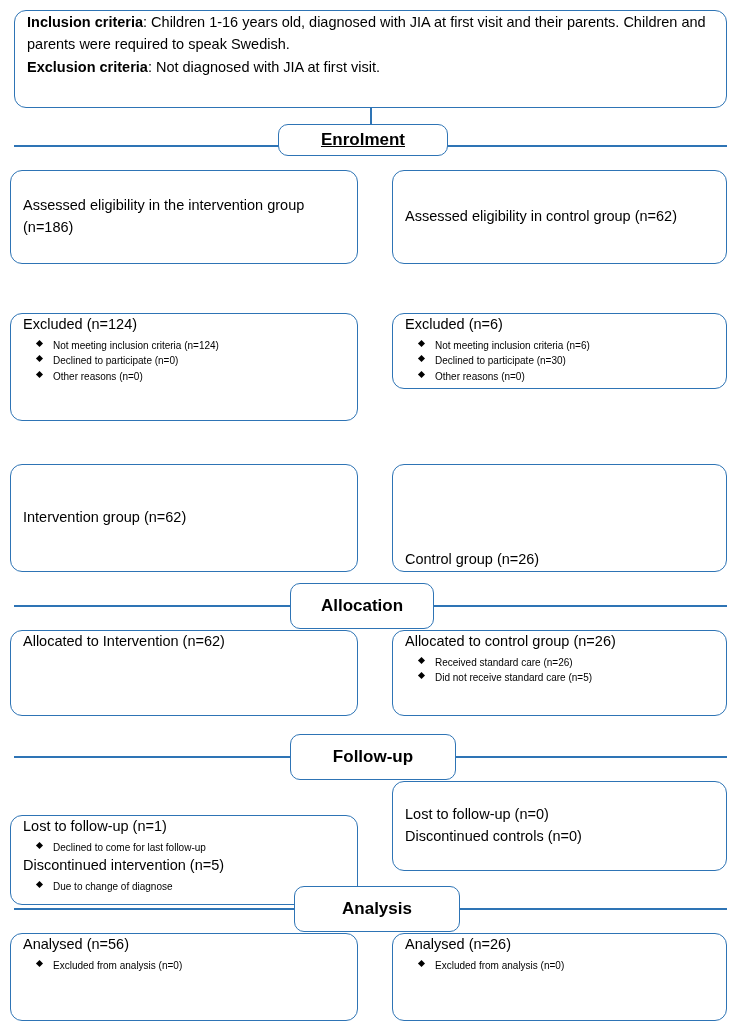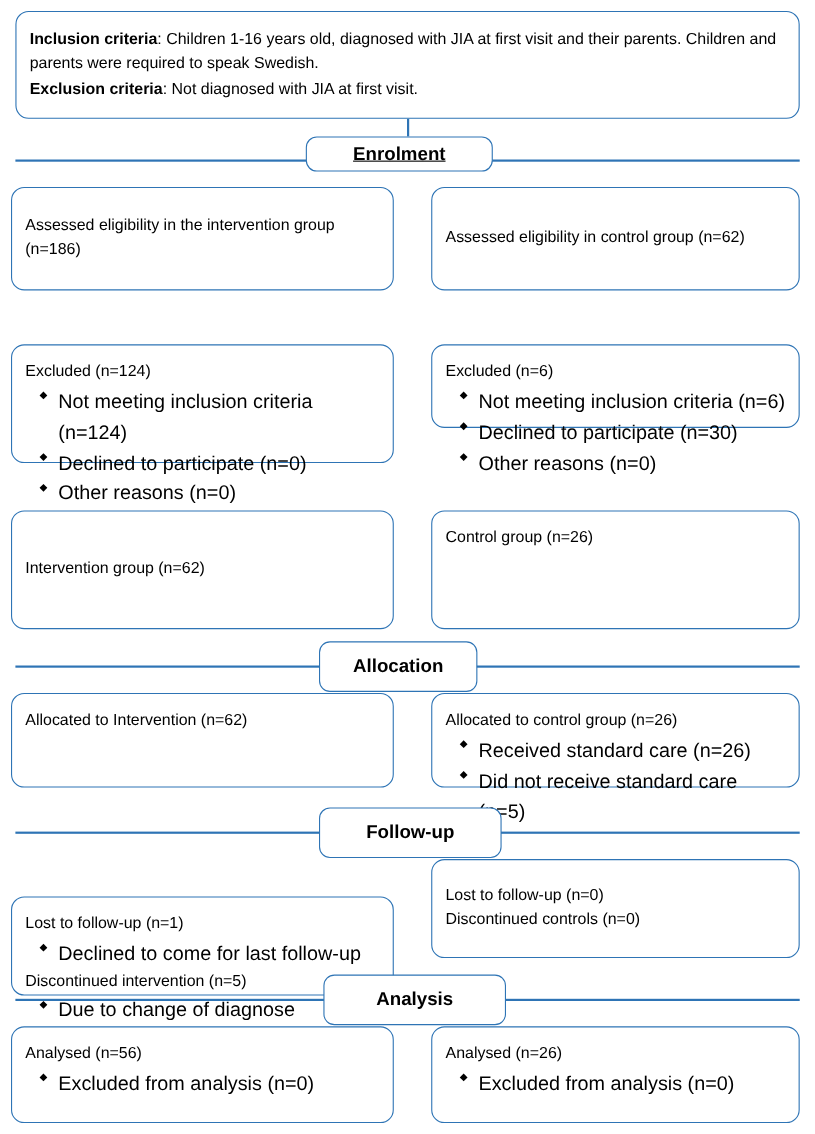--- a/index.html
+++ b/index.html
@@ -19,21 +19,21 @@
     position: relative;
     width: 741px;
     height: 1031px;
   }
   .box {
     position: absolute;
     box-sizing: border-box;
     border: 1.6px solid #2e74b5;
     border-radius: 12px;
     background: #ffffff;
-    padding: 14px 12px;
+    padding: 0 12px;
     font-size: 14.5px;
     line-height: 1.5;
     color: #000000;
   }
   .stage {
     position: absolute;
     box-sizing: border-box;
     border: 1.8px solid #2e74b5;
     border-radius: 10px;
     background: #ffffff;
@@ -50,21 +50,21 @@
     z-index: 1;
   }
   .bullets {
     list-style: none;
     margin: 2px 0 0 0;
     padding: 0 0 0 14px;
   }
   .bullets li {
     position: relative;
     padding-left: 16px;
-    font-size: 18px;
+    font-size: 10px;
     line-height: 1.55;
   }
   .bullets li .dia {
     position: absolute;
     left: 0;
     top: 0.30em;
     width: 5px;
     height: 5px;
     background: #000;
     transform: rotate(45deg);
@@ -114,21 +114,21 @@
     <ul class="bullets">
       <li><span class="dia"></span><span>Not meeting inclusion criteria (n=6)</span></li>
       <li><span class="dia"></span><span>Declined to participate (n=30)</span></li>
       <li><span class="dia"></span><span>Other reasons (n=0)</span></li>
     </ul>
   </div>
 
   <div class="box" style="left:10px; top:464px; width:348px; height:108px; display:flex; align-items:center;">
     <span>Intervention group (n=62)</span>
   </div>
-  <div class="box" style="left:392px; top:464px; width:335px; height:108px; display:flex; align-items:flex-start;">
+  <div class="box" style="left:392px; top:464px; width:335px; height:108px; display:flex; align-items:flex-end;">
     <span>Control group (n=26)</span>
   </div>
 
   <div class="stage" style="left:290px; top:583px; width:144px; height:46px;">
     <span>Allocation</span>
   </div>
   <div class="connector" style="left:14px; top:605px; width:713px; height:2px; z-index:0;"></div>
 
   <div class="box" style="left:10px; top:630px; width:348px; height:86px;">
     <div>Allocated to Intervention (n=62)</div>

